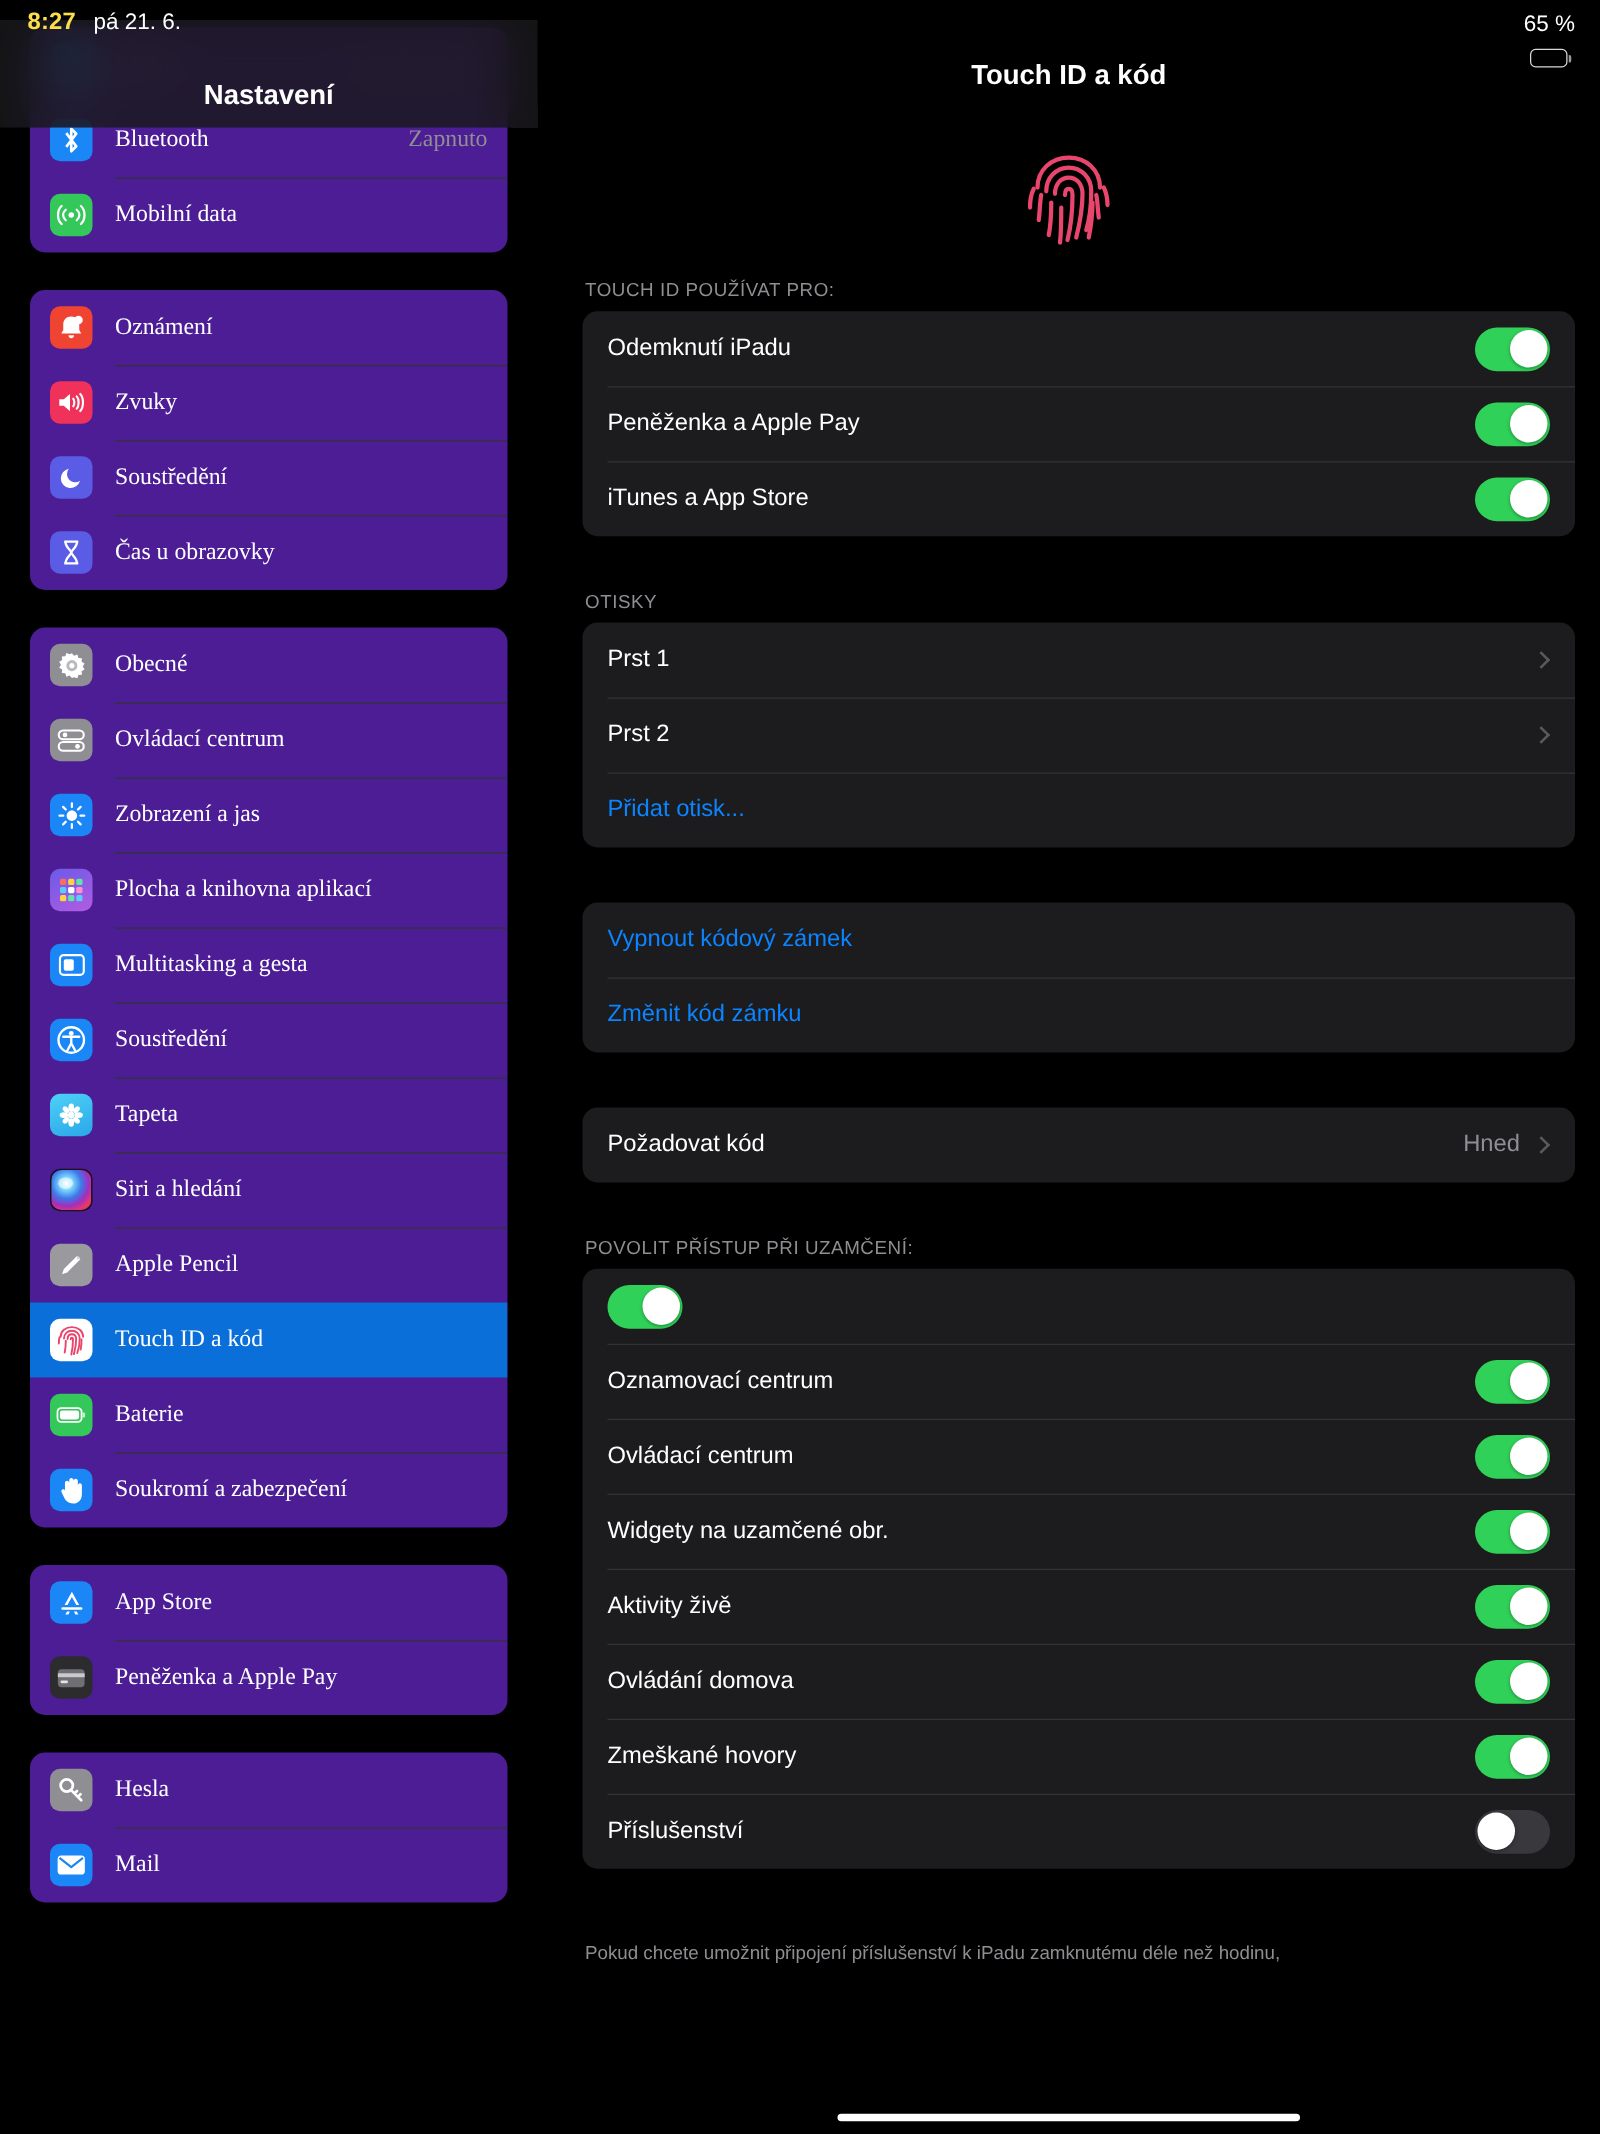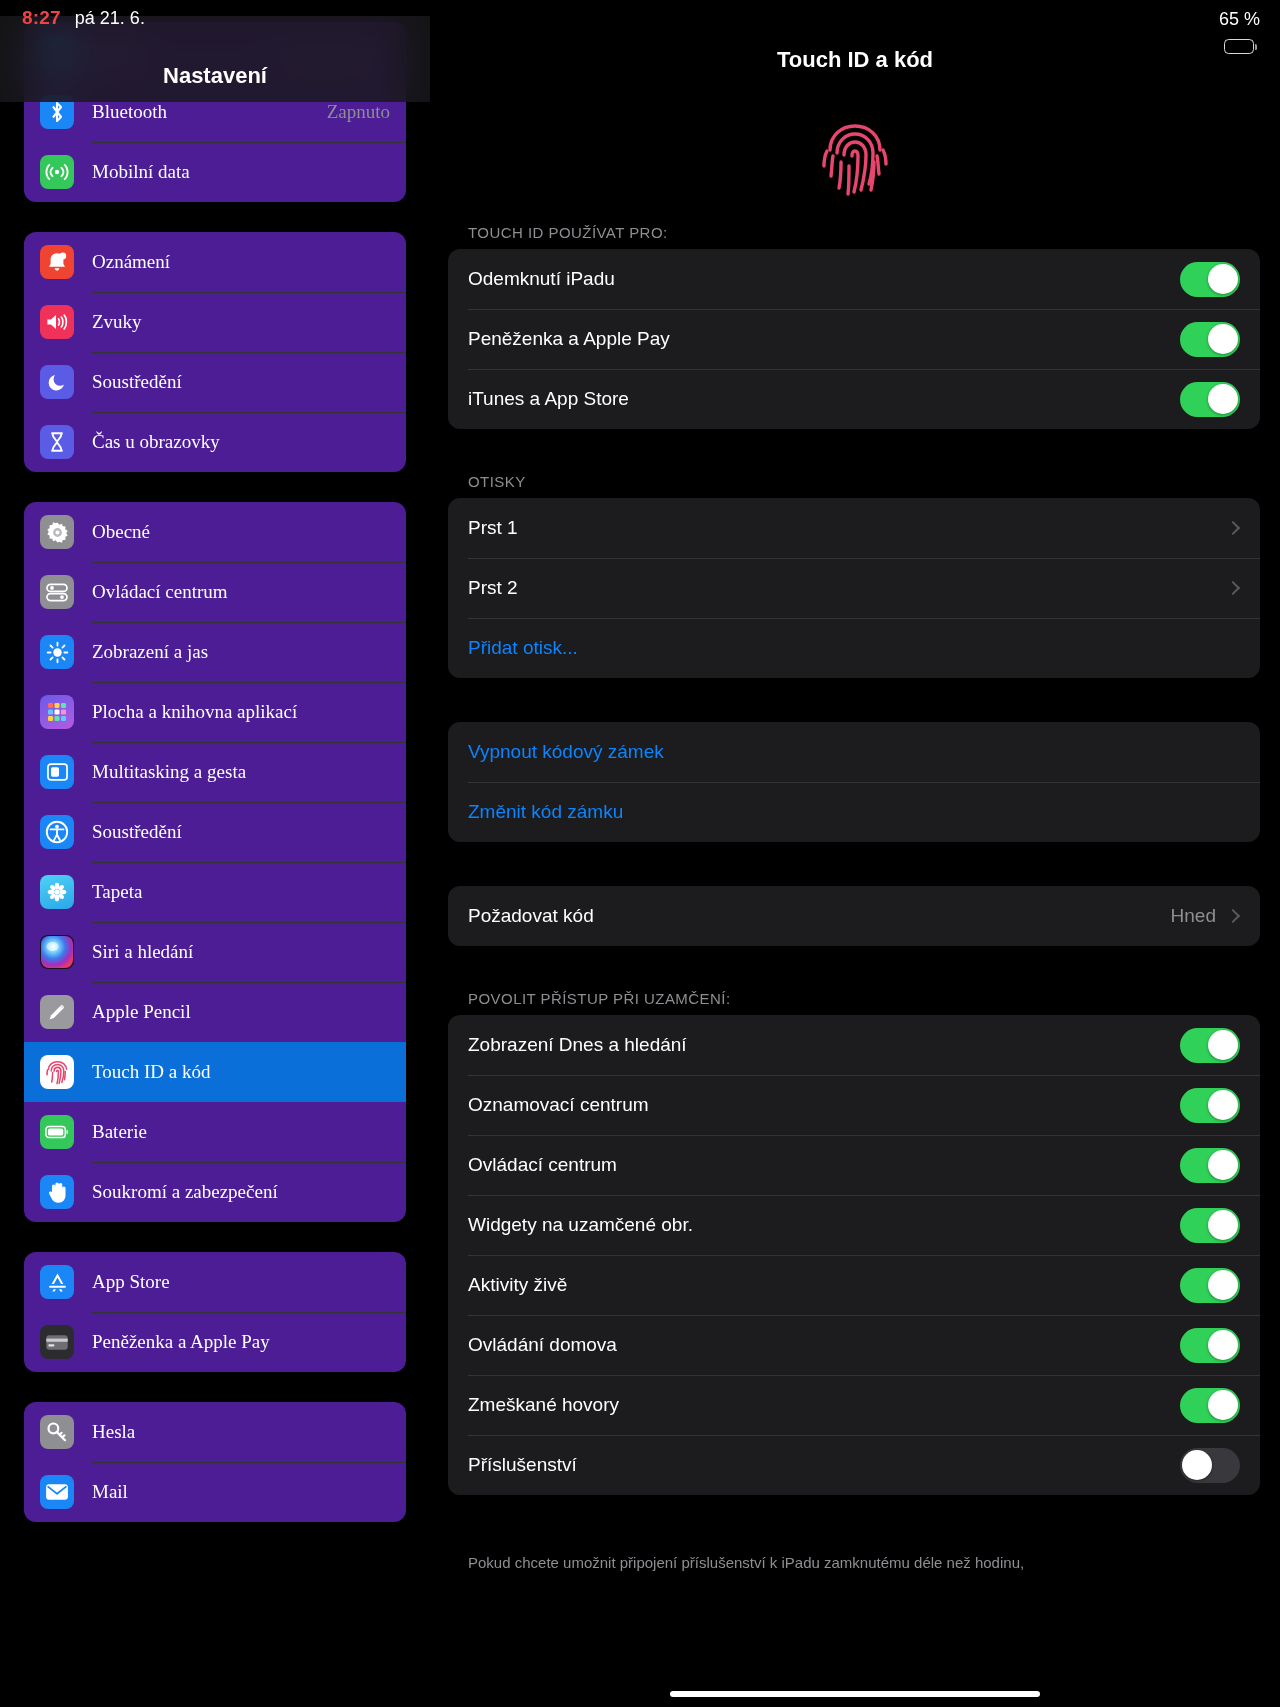--- a/index.html
+++ b/index.html
@@ -10,21 +10,21 @@
     -webkit-font-smoothing:antialiased;
   }
   .screen { position:relative; width:1280px; height:1707px; background:#000; display:flex; }
 
   
   .statusbar {
     position:absolute; top:0; left:0; width:1280px; height:36px;
     display:flex; align-items:center; z-index:40; pointer-events:none;
   }
   .sb-left { display:flex; align-items:baseline; gap:14px; padding-left:22px; }
-  .sb-time { color:#ef4444; font-size:19px; font-weight:700; letter-spacing:.2px; }
+  .sb-time { color:#fde047; font-size:19px; font-weight:700; letter-spacing:.2px; }
   .sb-date { color:#fff; font-size:18px; font-weight:400; }
   .sb-right { margin-left:auto; display:flex; align-items:center; gap:9px; padding-right:20px;flex-direction:column; }
   .sb-batt-txt { color:#fff; font-size:18px; font-weight:500; }
   .wifi-ico { width:22px; height:17px; position:relative; }
   .wifi-ico i {
     position:absolute; left:50%; border:2.2px solid #fff; border-bottom-color:transparent;
     border-left-color:transparent; border-right-color:transparent; border-radius:50%;
     transform:translateX(-50%);
   }
   .wifi-ico i:nth-child(1){ width:21px; height:21px; top:1px; }
@@ -82,21 +82,21 @@
   }
   .main-header .ttl { color:#fff; font-size:22px; font-weight:700; }
   .main-scroll { position:absolute; top:0; left:0; right:0; padding-top:86px; }
 
   .fp-hero { display:flex; justify-content:center; margin:34px 0 26px 0; }
   .sec-hdr {
     color:#8e8e93; font-size:15px; letter-spacing:.45px;
     padding:0 0 8px 20px; margin-left:18px;
   }
   .card {
-    margin:0 20px 0 18px; background:#1c1c1e; border-radius:12px; overflow:hidden;
+    margin:0 20px 0 36px; background:#1c1c1e; border-radius:12px; overflow:hidden;
   }
   .gap-md { height:44px; }
   .m-row {
     display:flex; align-items:center; min-height:60px; padding:0 20px; position:relative;
   }
   .m-row + .m-row::before {
     content:""; position:absolute; left:20px; right:0; top:0; height:1px; background:#333336;
   }
   .m-label { color:#fff; font-size:19px; flex:1; }
   .m-label.link { color:#0a84ff; }
@@ -496,21 +496,20 @@
           <div class="m-row">
             <span class="m-label">Požadovat kód</span>
             <span class="m-val">Hned</span>
             <span class="chev"></span>
           </div>
         </div>
         <div class="gap-md"></div>
         <div class="sec-hdr">POVOLIT PŘÍSTUP PŘI UZAMČENÍ:</div>
         <div class="card">
           <div class="m-row">
-            <span class="m-label">Zobrazení Dnes a hledání</span>
             <span class="tgl on">
               <span class="knob"></span>
             </span>
           </div>
           <div class="m-row">
             <span class="m-label">Oznamovací centrum</span>
             <span class="tgl on">
               <span class="knob"></span>
             </span>
           </div>

